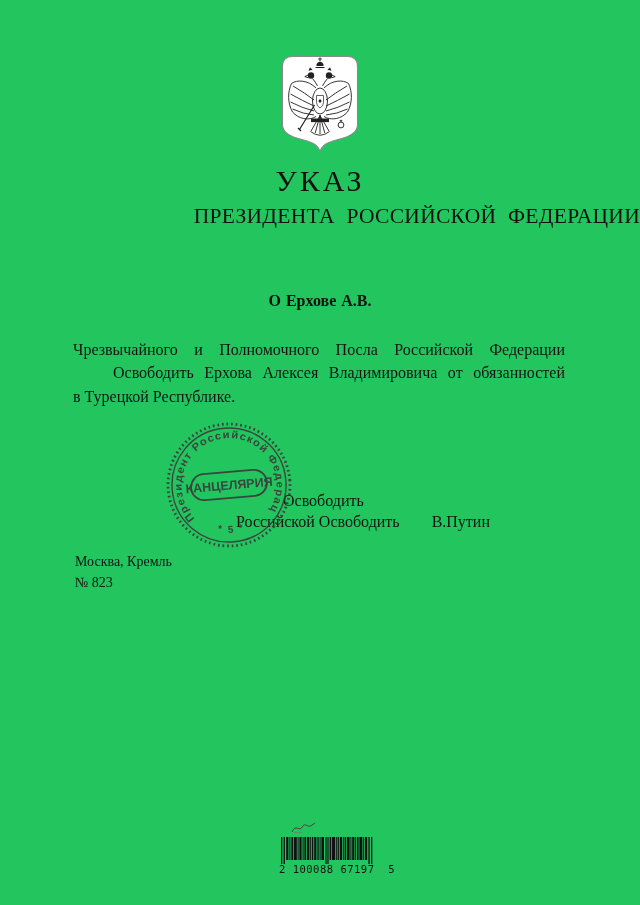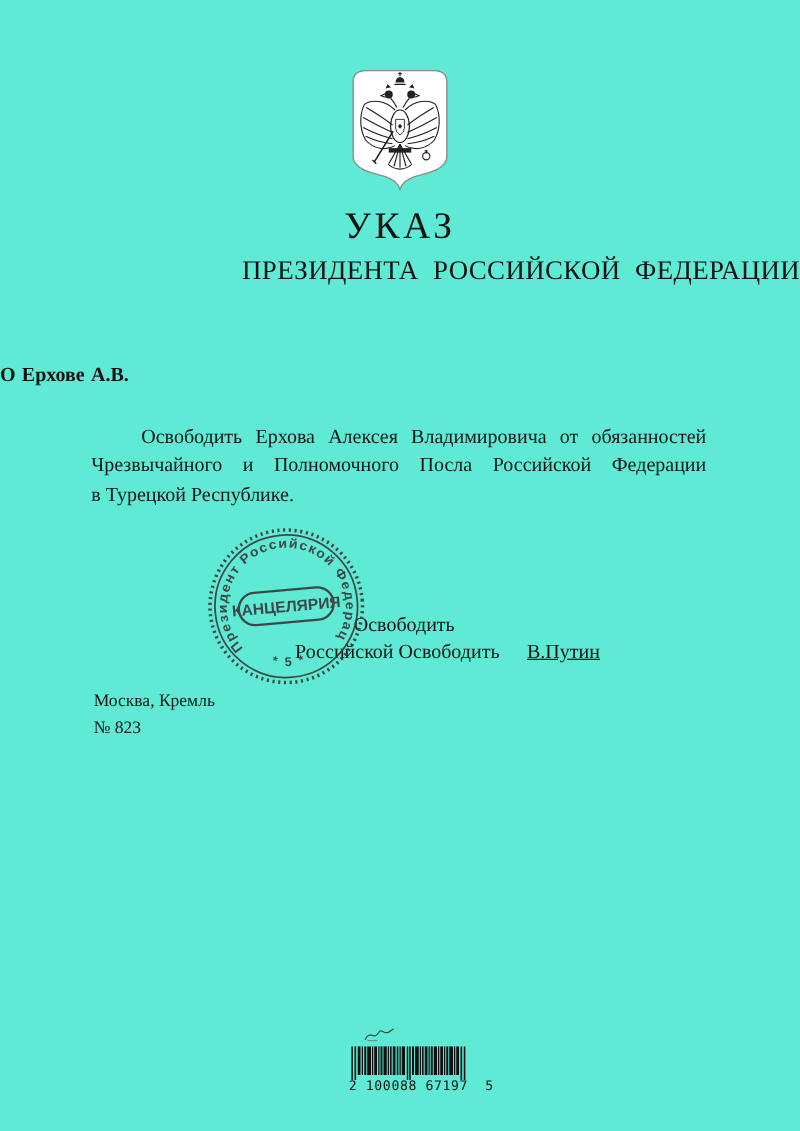--- a/index.html
+++ b/index.html
@@ -4,50 +4,50 @@
 <style>
   html,body{margin:0;padding:0;}
   body{
     width:640px;height:905px;
     background:#ffffff;
     font-family:"Liberation Serif", serif;
     color:#1d1d1d;
     position:relative;
     overflow:hidden;
   }
-  .page{position:absolute;inset:0;background:#5eead4;}
+  .page{position:absolute;inset:0;background:#22c55e;}
 
   .emblem{position:absolute;left:281px;top:55px;width:78px;height:97px;}
 
   .title{
     position:absolute;left:0;right:0;top:166px;
     text-align:center;font-size:30px;line-height:30px;
     letter-spacing:3px;color:#111;
   }
   .subtitle{
     position:absolute;left:0;right:0;top:204px;
     text-align:right;font-size:21.5px;line-height:24px;
     word-spacing:6px;letter-spacing:0.3px;color:#111;
   }
   .subject{
     position:absolute;left:0;right:0;top:292px;
-    text-align:left;font-size:16px;font-weight:bold;
+    text-align:center;font-size:16px;font-weight:bold;
     word-spacing:1px;color:#111;
   }
   .bodytext{
     position:absolute;left:73px;top:338px;width:492px;
     font-size:16px;line-height:23.4px;color:#141414;
   }
   .jline{text-align:justify;text-align-last:justify;}
   .jline.first{text-indent:40px;}
   .lline{text-align:center;text-align-last:left;}
 
   .sig-line1{position:absolute;left:283px;top:492px;font-size:16px;color:#141414;}
   .sig-line2{position:absolute;left:236px;top:513px;font-size:16px;color:#141414;}
-  .sig-name{margin-left:22px;text-decoration:underline;}
+  .sig-name{margin-left:32px;}
 
   .footer{
     position:absolute;left:75px;top:552px;
     font-size:14px;line-height:20.8px;color:#141414;
   }
 
   .stamp{position:absolute;left:165px;top:421px;width:128px;height:128px;opacity:0.92;}
 
   .barcode-wrap{position:absolute;left:279px;top:820px;width:96px;height:58px;}
   .barcode-squiggle{position:absolute;left:10px;top:0px;width:28px;height:16px;}
@@ -117,22 +117,22 @@
       <path d="M60,67 V64.8"></path>
       <path d="M58.7,65.8 h2.6"></path>
     </g>
   </svg>
 
   <div class="title">УКАЗ</div>
   <div class="subtitle">ПРЕЗИДЕНТА РОССИЙСКОЙ ФЕДЕРАЦИИ</div>
   <div class="subject">О Ерхове А.В.</div>
 
   <div class="bodytext">
+    <div class="jline">Чрезвычайного и Полномочного Посла Российской Федерации</div>
     <div class="jline first">Освободить Ерхова Алексея Владимировича от обязанностей</div>
-    <div class="jline">Чрезвычайного и Полномочного Посла Российской Федерации</div>
     <div class="lline">в Турецкой Республике.</div>
   </div>
 
   <div class="sig-line1">Освободить</div>
   <div class="sig-line2">
     <span>Российской Освободить</span><span class="sig-name">В.Путин</span>
   </div>
 
   <svg class="stamp" viewBox="0 0 128 128" xmlns="http://www.w3.org/2000/svg">
     <defs>

